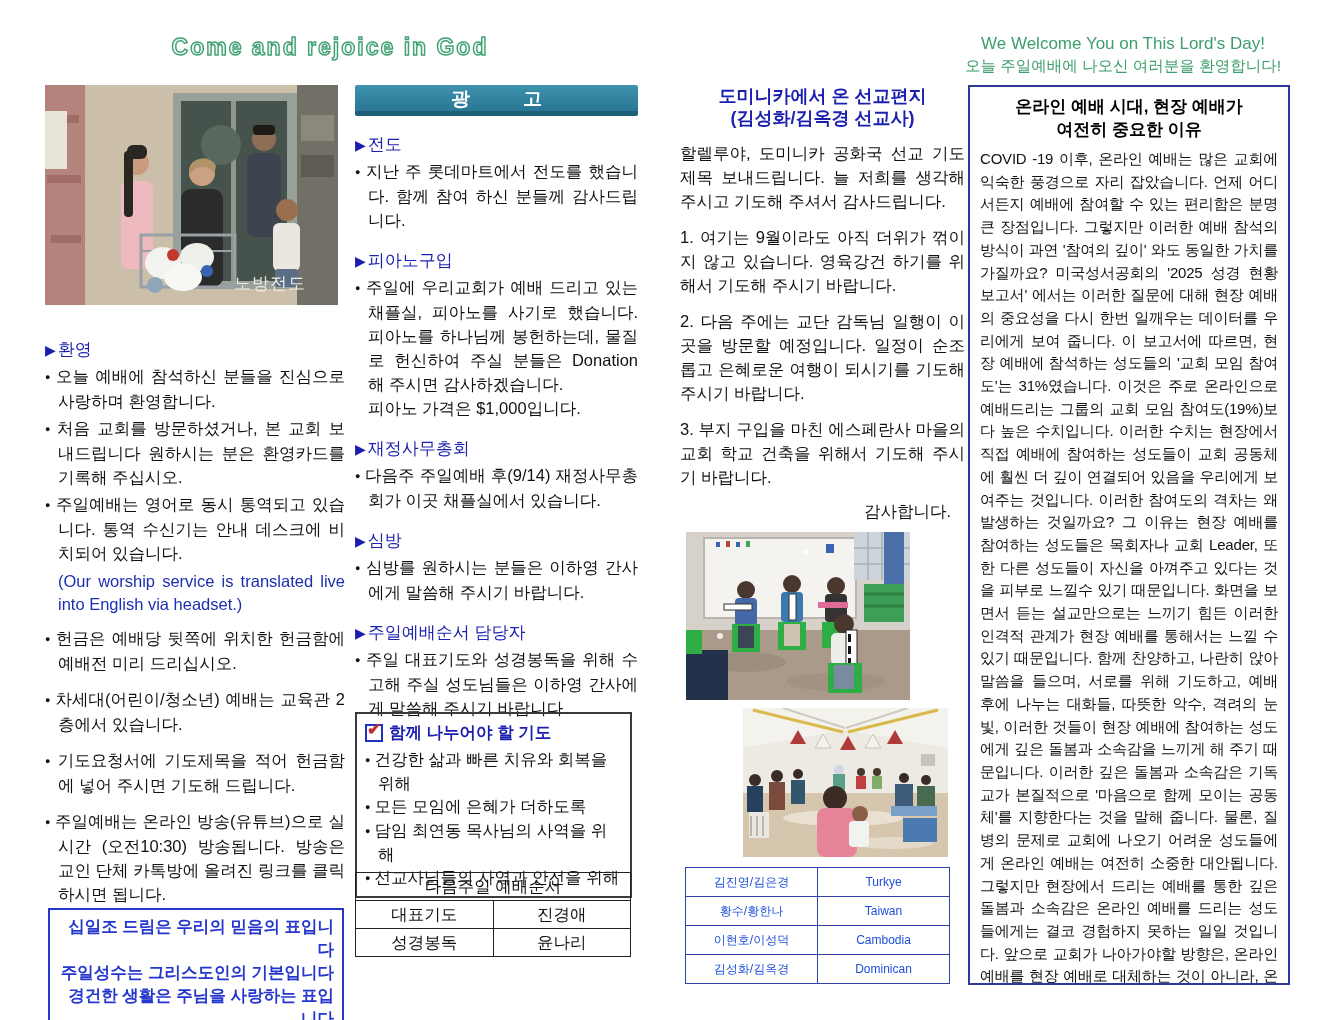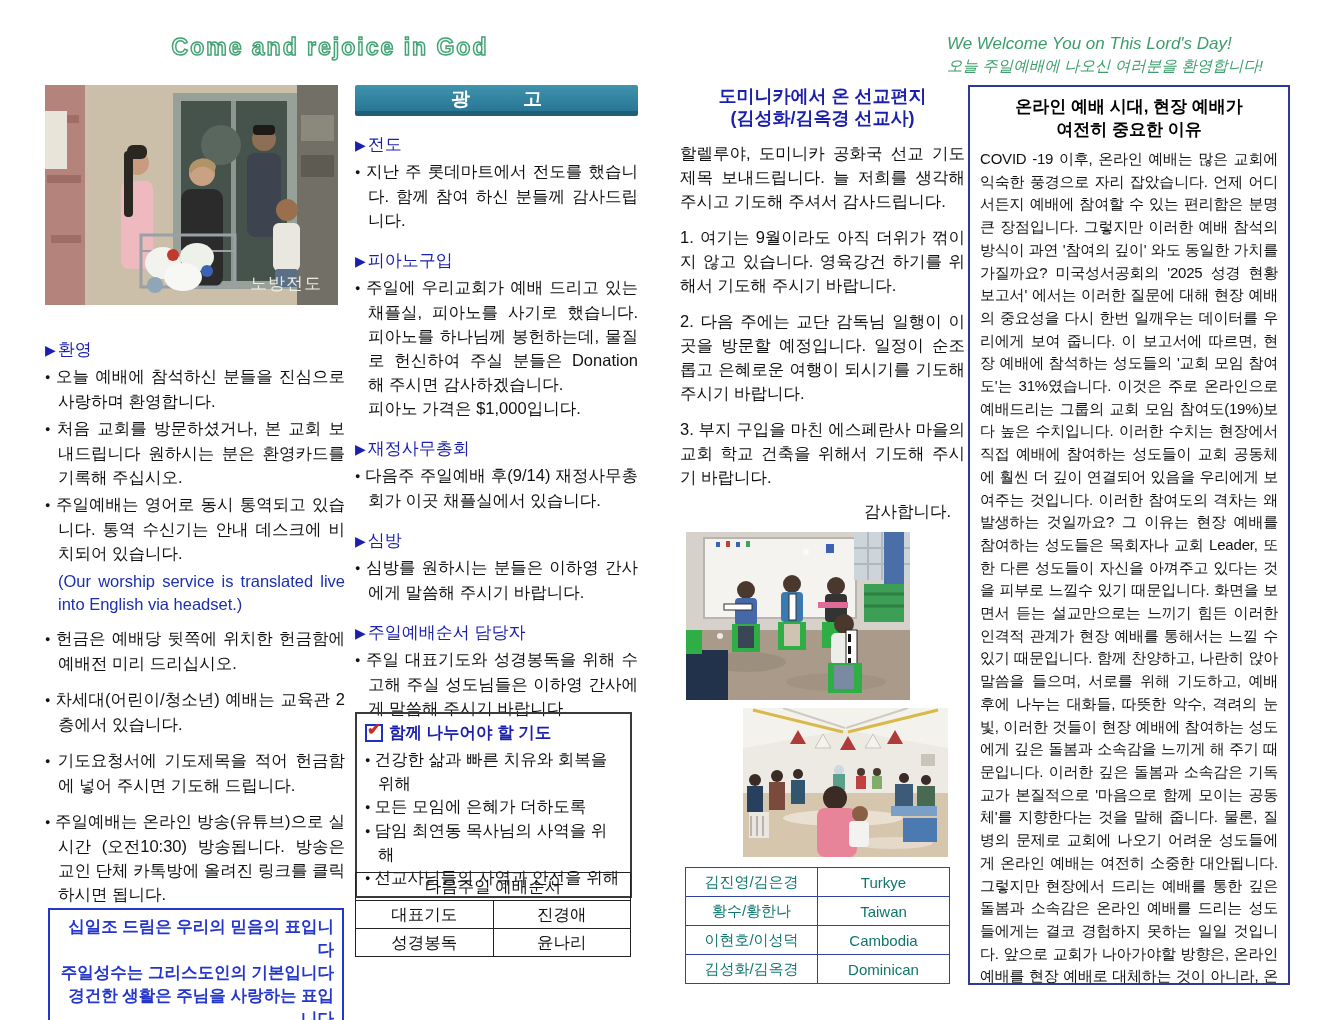--- a/index.html
+++ b/index.html
@@ -3,38 +3,38 @@
 <meta charset="utf-8">
 <style>
   html,body{margin:0;padding:0;}
   body{width:1320px;height:1020px;background:#ffffff;font-family:"Liberation Sans",sans-serif;color:#111;}
   .page{position:relative;width:1320px;height:1020px;background:#fff;overflow:hidden;}
 
   
   .title-script{position:absolute;left:150px;top:34px;width:360px;text-align:center;
     font-size:23px;font-weight:bold;letter-spacing:2px;color:#eaf8f0;
     -webkit-text-stroke:1.4px #43a173;}
-  .title-right{position:absolute;right:57px;top:34px;text-align:left;line-height:20px;font-style:italic;}
+  .title-right{position:absolute;right:39px;top:34px;text-align:center;line-height:20px;}
   .title-right .en{font-size:17px;color:#3d9e6b;}
   .title-right .ko{font-size:15.5px;color:#3d9e6b;margin-top:2px;}
 
   
   .sec-heading{color:#1b1fae;font-size:17px;margin:0;line-height:21px;}
   .sec-heading::before{content:"▶";font-size:14px;margin-right:2px;}
   .bullet{margin:3px 0 0;font-size:16.5px;line-height:24px;text-align:justify;
     word-break:break-all;padding-left:13px;text-indent:-13px;}
   .bullet::before{content:"●";font-size:9px;vertical-align:2px;margin-right:4px;}
   .g10{margin-top:10px;} .g12{margin-top:12px;}
 
   
   .col1{position:absolute;left:45px;top:85px;width:300px;height:915px;}
   .photo{position:relative;overflow:hidden;}
   .photo svg{display:block;}
   .photo1{width:293px;height:220px;margin-bottom:34px;}
-  .photo1 .caption{position:absolute;right:16px;bottom:10px;color:#f3f1e6;font-size:17px;
+  .photo1 .caption{position:absolute;right:32px;bottom:10px;color:#f3f1e6;font-size:17px;
     letter-spacing:1px;opacity:.95;}
   .en-note{color:#1b2fb0;font-size:16.5px;line-height:23px;margin:5px 0 0;
     text-align:justify;padding-left:13px;}
   .motto-box{position:absolute;left:3px;top:823px;width:276px;border:2px solid #2436cc;
     color:#2436cc;font-size:16.5px;font-weight:600;line-height:23px;text-align:right;
     padding:5px 8px;}
 
   
   .col2{position:absolute;left:355px;top:85px;width:283px;height:915px;font-size:16.5px;}
   .ad-header{height:26px;background:linear-gradient(180deg,#3e93ad,#2a7694);
@@ -60,22 +60,22 @@
   .col3{position:absolute;left:680px;top:85px;width:285px;height:915px;}
   .mission-title{text-align:center;color:#1b1fae;font-weight:bold;font-size:18px;
     line-height:22px;margin-bottom:12px;}
   .para{font-size:16.5px;line-height:24px;text-align:justify;word-break:break-all;
     margin:0 0 12px;}
   .closing{text-align:right;font-size:16.5px;margin:0;padding-right:14px;}
   .photo2{position:absolute;left:6px;top:447px;width:224px;height:168px;}
   .photo3{position:absolute;left:63px;top:623px;width:205px;height:149px;}
   table.mission-table{position:absolute;left:5px;top:782px;width:265px;
     border-collapse:collapse;table-layout:fixed;}
-  table.mission-table td{border:1.8px solid #3243a8;color:#0f766e;text-align:center;
-    font-size:15px;height:26px;padding:1px 2px;}
+  table.mission-table td{border:1.8px solid #3243a8;color:#1d4ed8;text-align:center;
+    font-size:12px;height:26px;padding:1px 2px;}
 
   
   .col4-box{position:absolute;left:968px;top:85px;width:322px;height:900px;
     border:2px solid #2e3b96;box-sizing:border-box;padding:8px 10px 0;overflow:hidden;}
   .article-title{text-align:center;font-weight:bold;font-size:17px;line-height:23px;
     margin-bottom:7px;color:#000;}
   .article-body{font-size:15px;line-height:22.7px;text-align:justify;
     word-break:break-all;color:#111;letter-spacing:-0.2px;}
 </style>
 </head>

